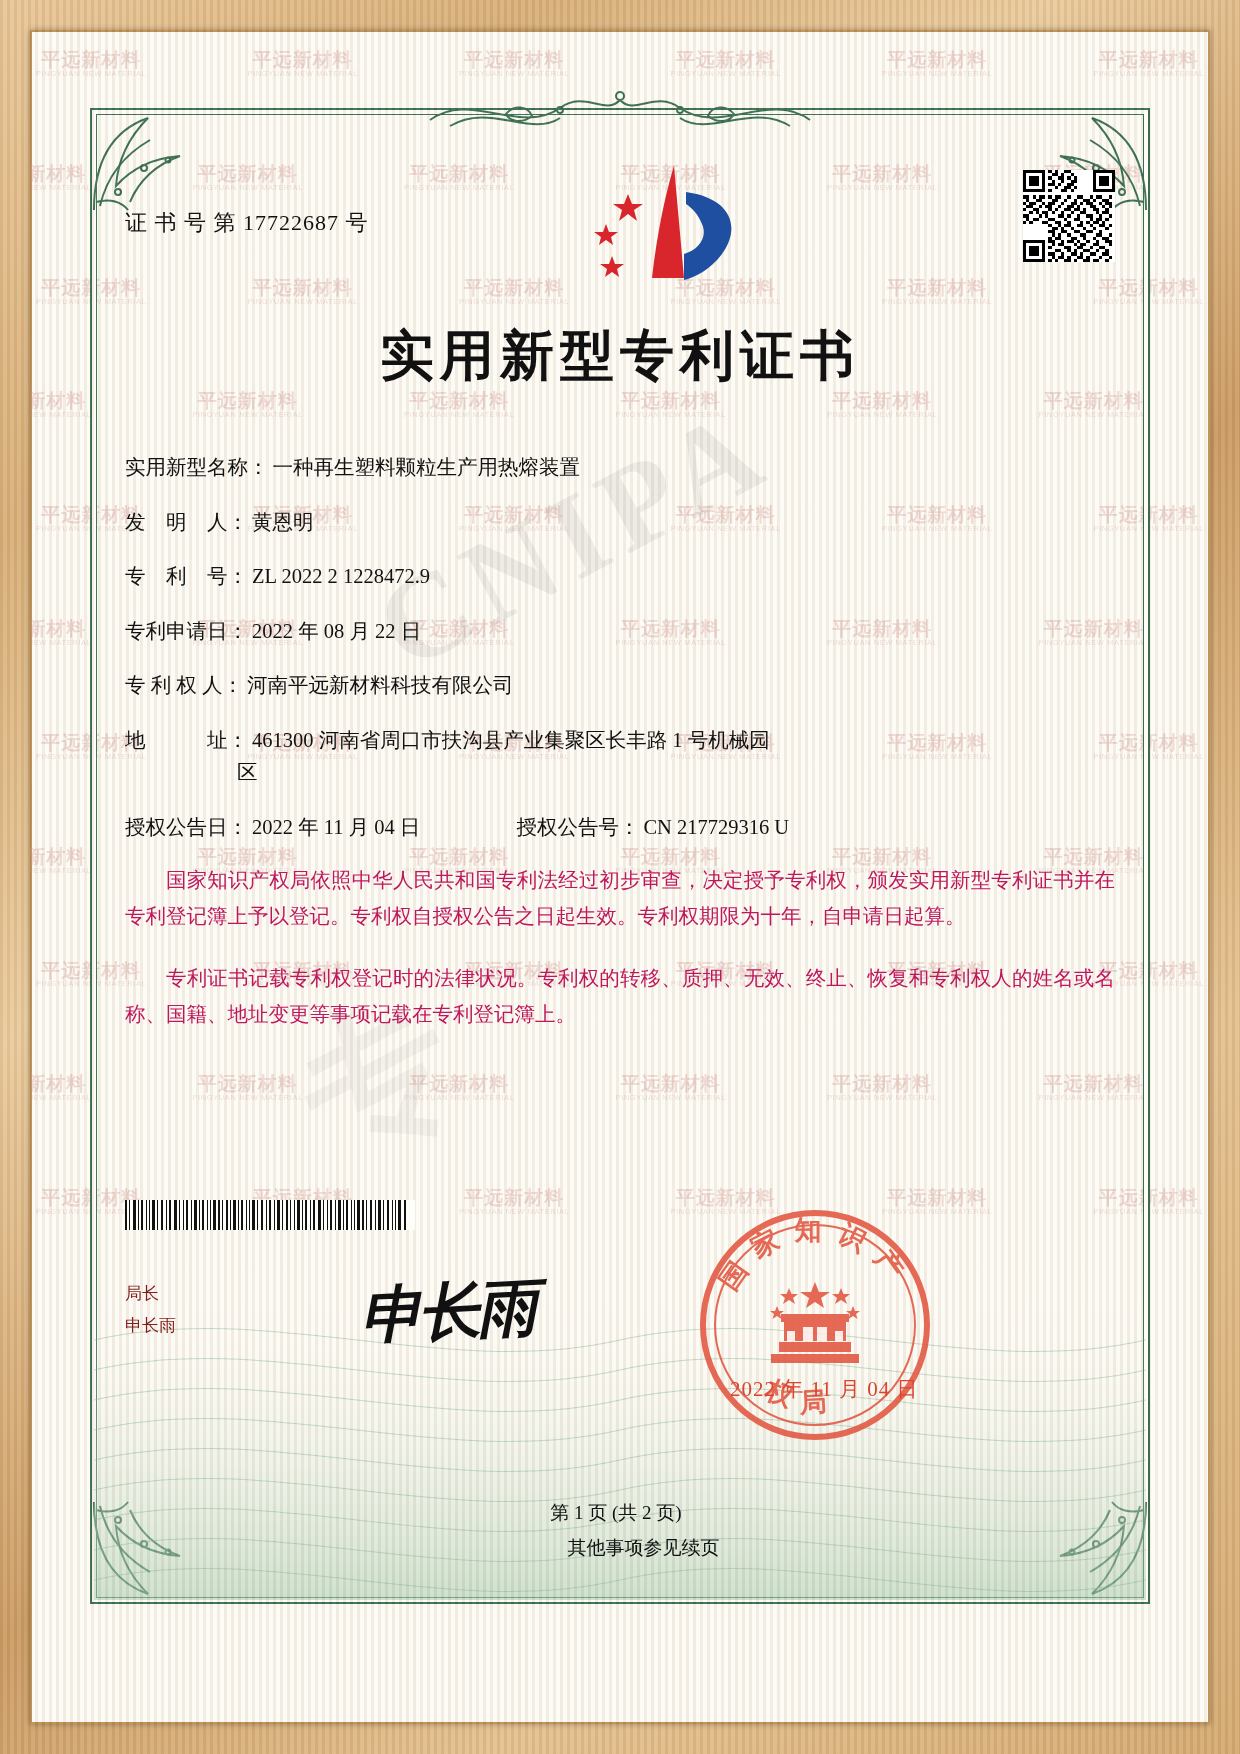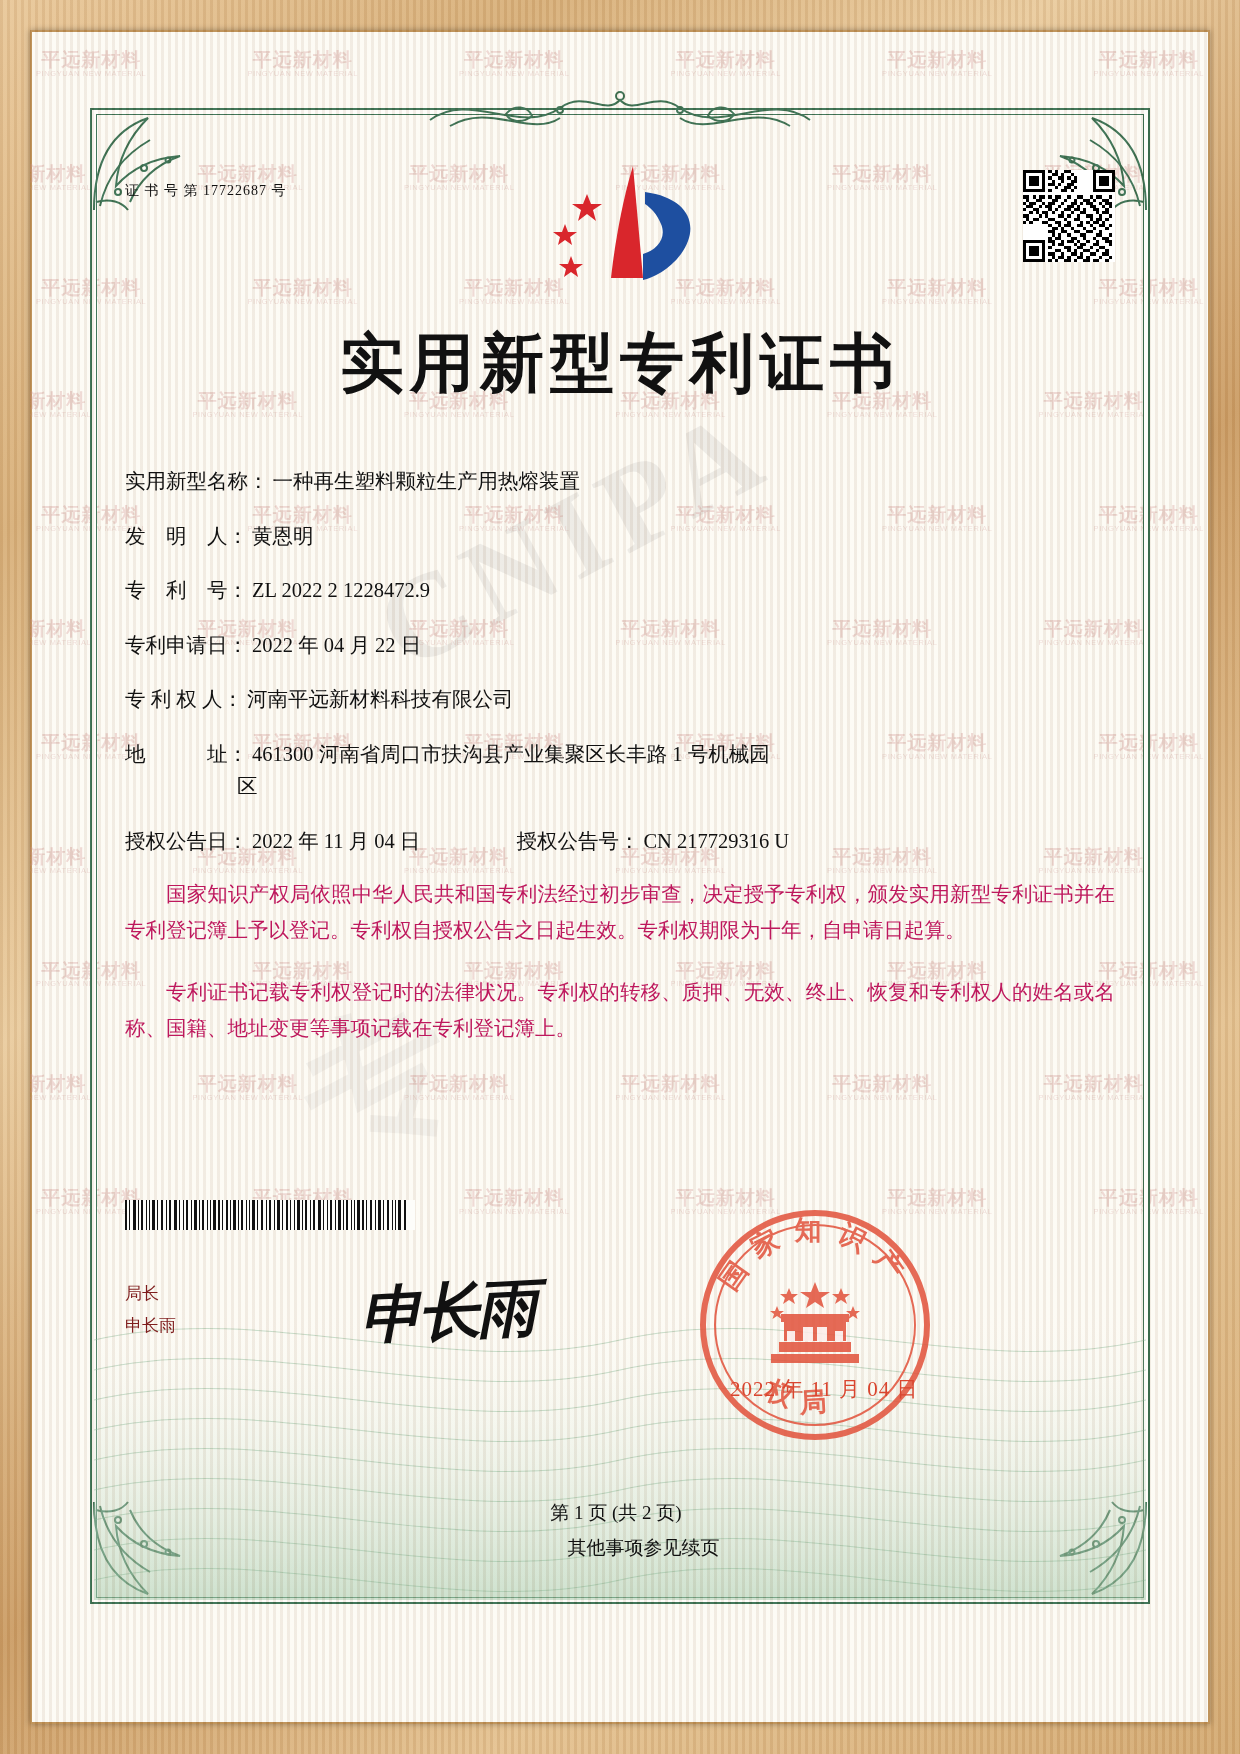--- a/index.html
+++ b/index.html
@@ -90,34 +90,34 @@
   
   .content{
     position:absolute;
     left:95px;right:95px;top:110px;
     z-index:5;
   }
   .row-top{
     display:flex;justify-content:space-between;align-items:flex-start;
   }
   .cert-no{
-    font-size:14px;color:#111;letter-spacing:1px;
-    margin-top:42px;
+    font-size:22px;color:#111;letter-spacing:1px;
+    margin-top:68px;
   }
   .logo{
     margin-top:18px;margin-left:-60px;
   }
   .qr{
     width:92px;height:92px;margin-top:30px;
     background:#fff;
     display:block;
   }
   .title{
     text-align:center;
-    font-size:64px;
+    font-size:54px;
     font-weight:700;
     letter-spacing:6px;
     color:#111;
     margin-top:18px;
     font-family:"Liberation Serif","DejaVu Serif",serif;
   }
   .fields{margin-top:64px;font-size:20.5px;color:#111;line-height:1;}
   .field{display:flex;margin-bottom:34px;align-items:flex-start;}
   .flabel{white-space:pre;}
   .fvalue{margin-left:4px;}
@@ -778,21 +778,21 @@
         <div class="field">
           <span class="flabel">发　明　人：</span>
           <span class="fvalue">黄恩明</span>
         </div>
         <div class="field">
           <span class="flabel">专　利　号：</span>
           <span class="fvalue">ZL 2022 2 1228472.9</span>
         </div>
         <div class="field">
           <span class="flabel">专利申请日：</span>
-          <span class="fvalue">2022 年 04 月 22 日</span>
+          <span class="fvalue">2022 年 08 月 22 日</span>
         </div>
         <div class="field">
           <span class="flabel">专 利 权 人：</span>
           <span class="fvalue">河南平远新材料科技有限公司</span>
         </div>
 
         <div class="field-wrap">
           <span class="flabel">地　　　址：</span><span class="fvalue">461300 河南省周口市扶沟县产业集聚区长丰路 1 号机械园</span>
           <span class="addr-second">区</span>
         </div>

